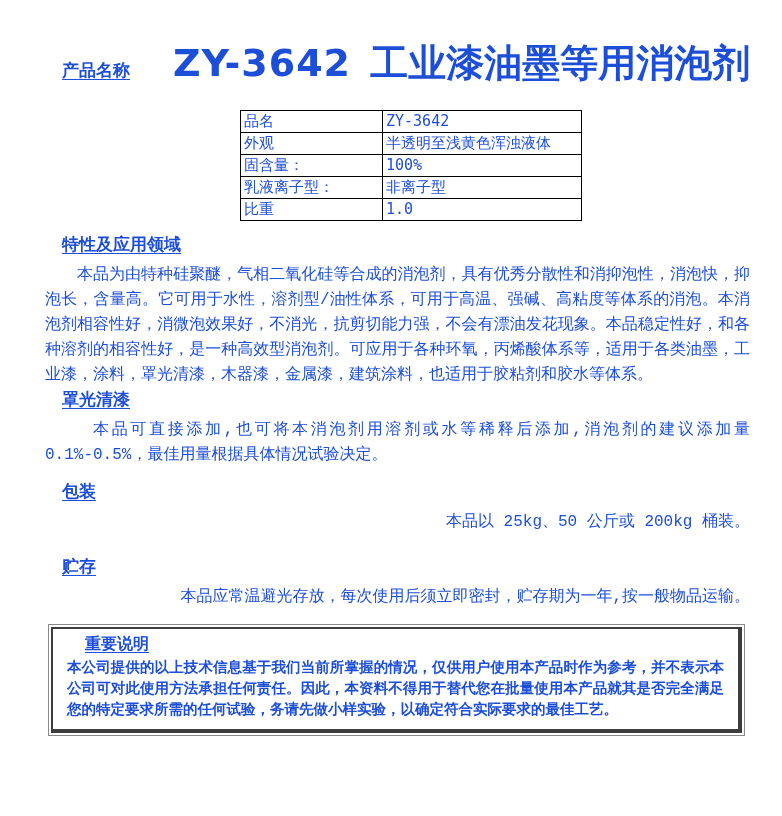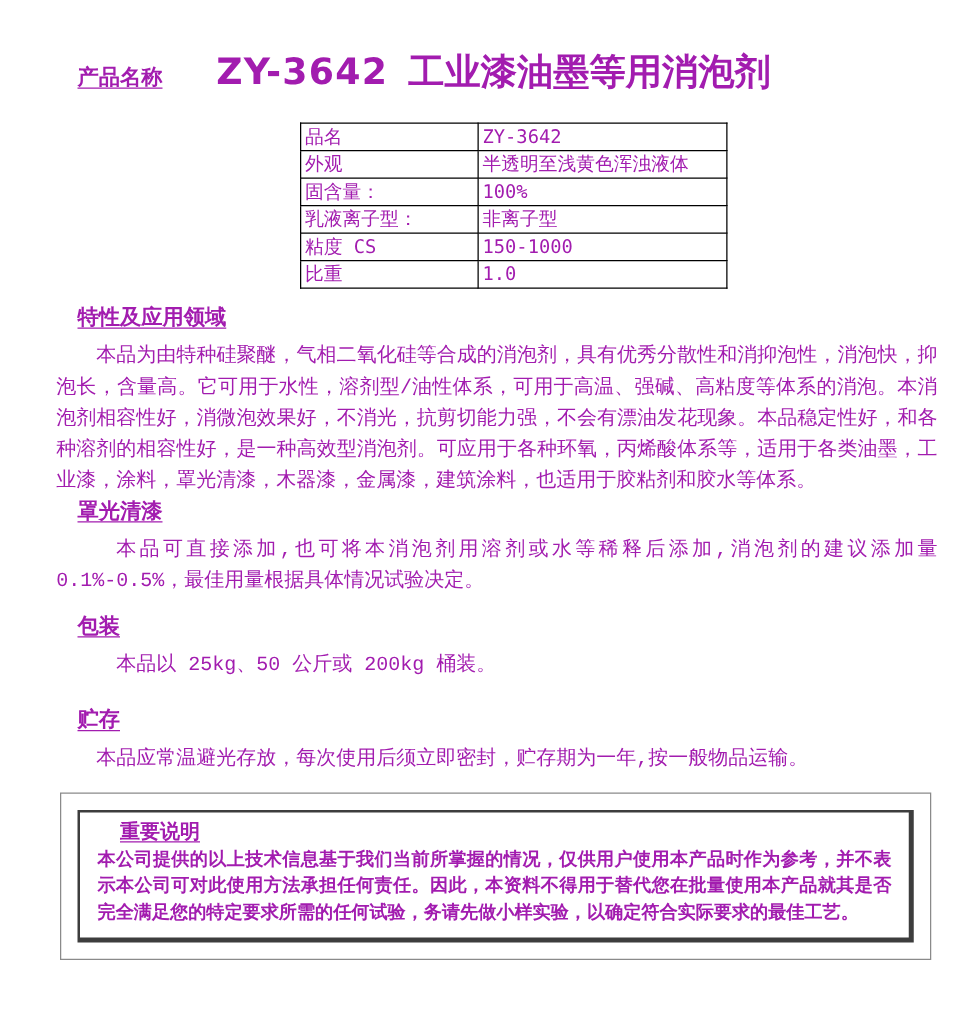--- a/index.html
+++ b/index.html
@@ -5,21 +5,21 @@
   html, body {
     margin: 0;
     padding: 0;
     background: #ffffff;
   }
   .page {
     position: relative;
     width: 782px;
     height: 816px;
     background: #ffffff;
-    color: #a21caf;
+    color: #1d4ed8;
     font-family: "DejaVu Sans", "Liberation Sans", sans-serif;
     overflow: hidden;
     box-sizing: border-box;
     padding: 0 32px 0 45px;
   }
 
   
   .header-row {
     display: flex;
     align-items: baseline;
@@ -27,21 +27,21 @@
   }
   .header-label {
     font-size: 17px;
     font-weight: 700;
     text-decoration: underline;
     text-underline-offset: 3px;
     white-space: nowrap;
   }
   .doc-title {
     margin: 0 2px 0 43px;
-    font-size: 29px;
+    font-size: 38px;
     line-height: 1.2;
     white-space: nowrap;
   }
   .title-code {
     font-family: "DejaVu Sans", sans-serif;
     font-weight: 800;
     letter-spacing: 1px;
   }
   .title-cn {
     font-family: "DejaVu Serif", "Liberation Serif", serif;
@@ -86,27 +86,27 @@
   
   .body-para {
     margin: 8px 0 0 0;
     font-size: 16px;
     line-height: 25px;
     text-align: justify;
     font-family: Liberation Mono, monospace;
   }
   .indent2 { text-indent: 2em; }
   .indent3 { text-indent: 3em; }
-  .no-justify { text-align: left; }
+  .no-justify { text-align: right; }
 
   
   .important-outer {
     margin: 14px 5px 13px 3px;
     border: 1px solid #8a8a8a;
-    padding: 13px;
+    padding: 2px;
   }
   .important-inner {
     border-style: solid;
     border-color: #3d3d3d;
     border-width: 2px 4px 4px 2px;
     padding: 5px 14px 9px 14px;
   }
   .important-heading {
     margin-left: 18px;
     font-size: 16px;
@@ -149,24 +149,20 @@
       </tr>
       <tr>
         <td class="k">固含量：</td>
         <td class="v">100%</td>
       </tr>
       <tr>
         <td class="k">乳液离子型：</td>
         <td class="v">非离子型</td>
       </tr>
       <tr>
-        <td class="k">粘度 CS</td>
-        <td class="v">150-1000</td>
-      </tr>
-      <tr>
         <td class="k">比重</td>
         <td class="v">1.0</td>
       </tr>
     </tbody>
   </table>
 
   <h2 class="sec-heading mt-features">特性及应用领域</h2>
   <p class="body-para indent2">本品为由特种硅聚醚，气相二氧化硅等合成的消泡剂，具有优秀分散性和消抑泡性，消泡快，抑泡长，含量高。它可用于水性，溶剂型/油性体系，可用于高温、强碱、高粘度等体系的消泡。本消泡剂相容性好，消微泡效果好，不消光，抗剪切能力强，不会有漂油发花现象。本品稳定性好，和各种溶剂的相容性好，是一种高效型消泡剂。可应用于各种环氧，丙烯酸体系等，适用于各类油墨，工业漆，涂料，罩光清漆，木器漆，金属漆，建筑涂料，也适用于胶粘剂和胶水等体系。</p>
 
   <h2 class="sec-heading mt-usage">罩光清漆</h2>

